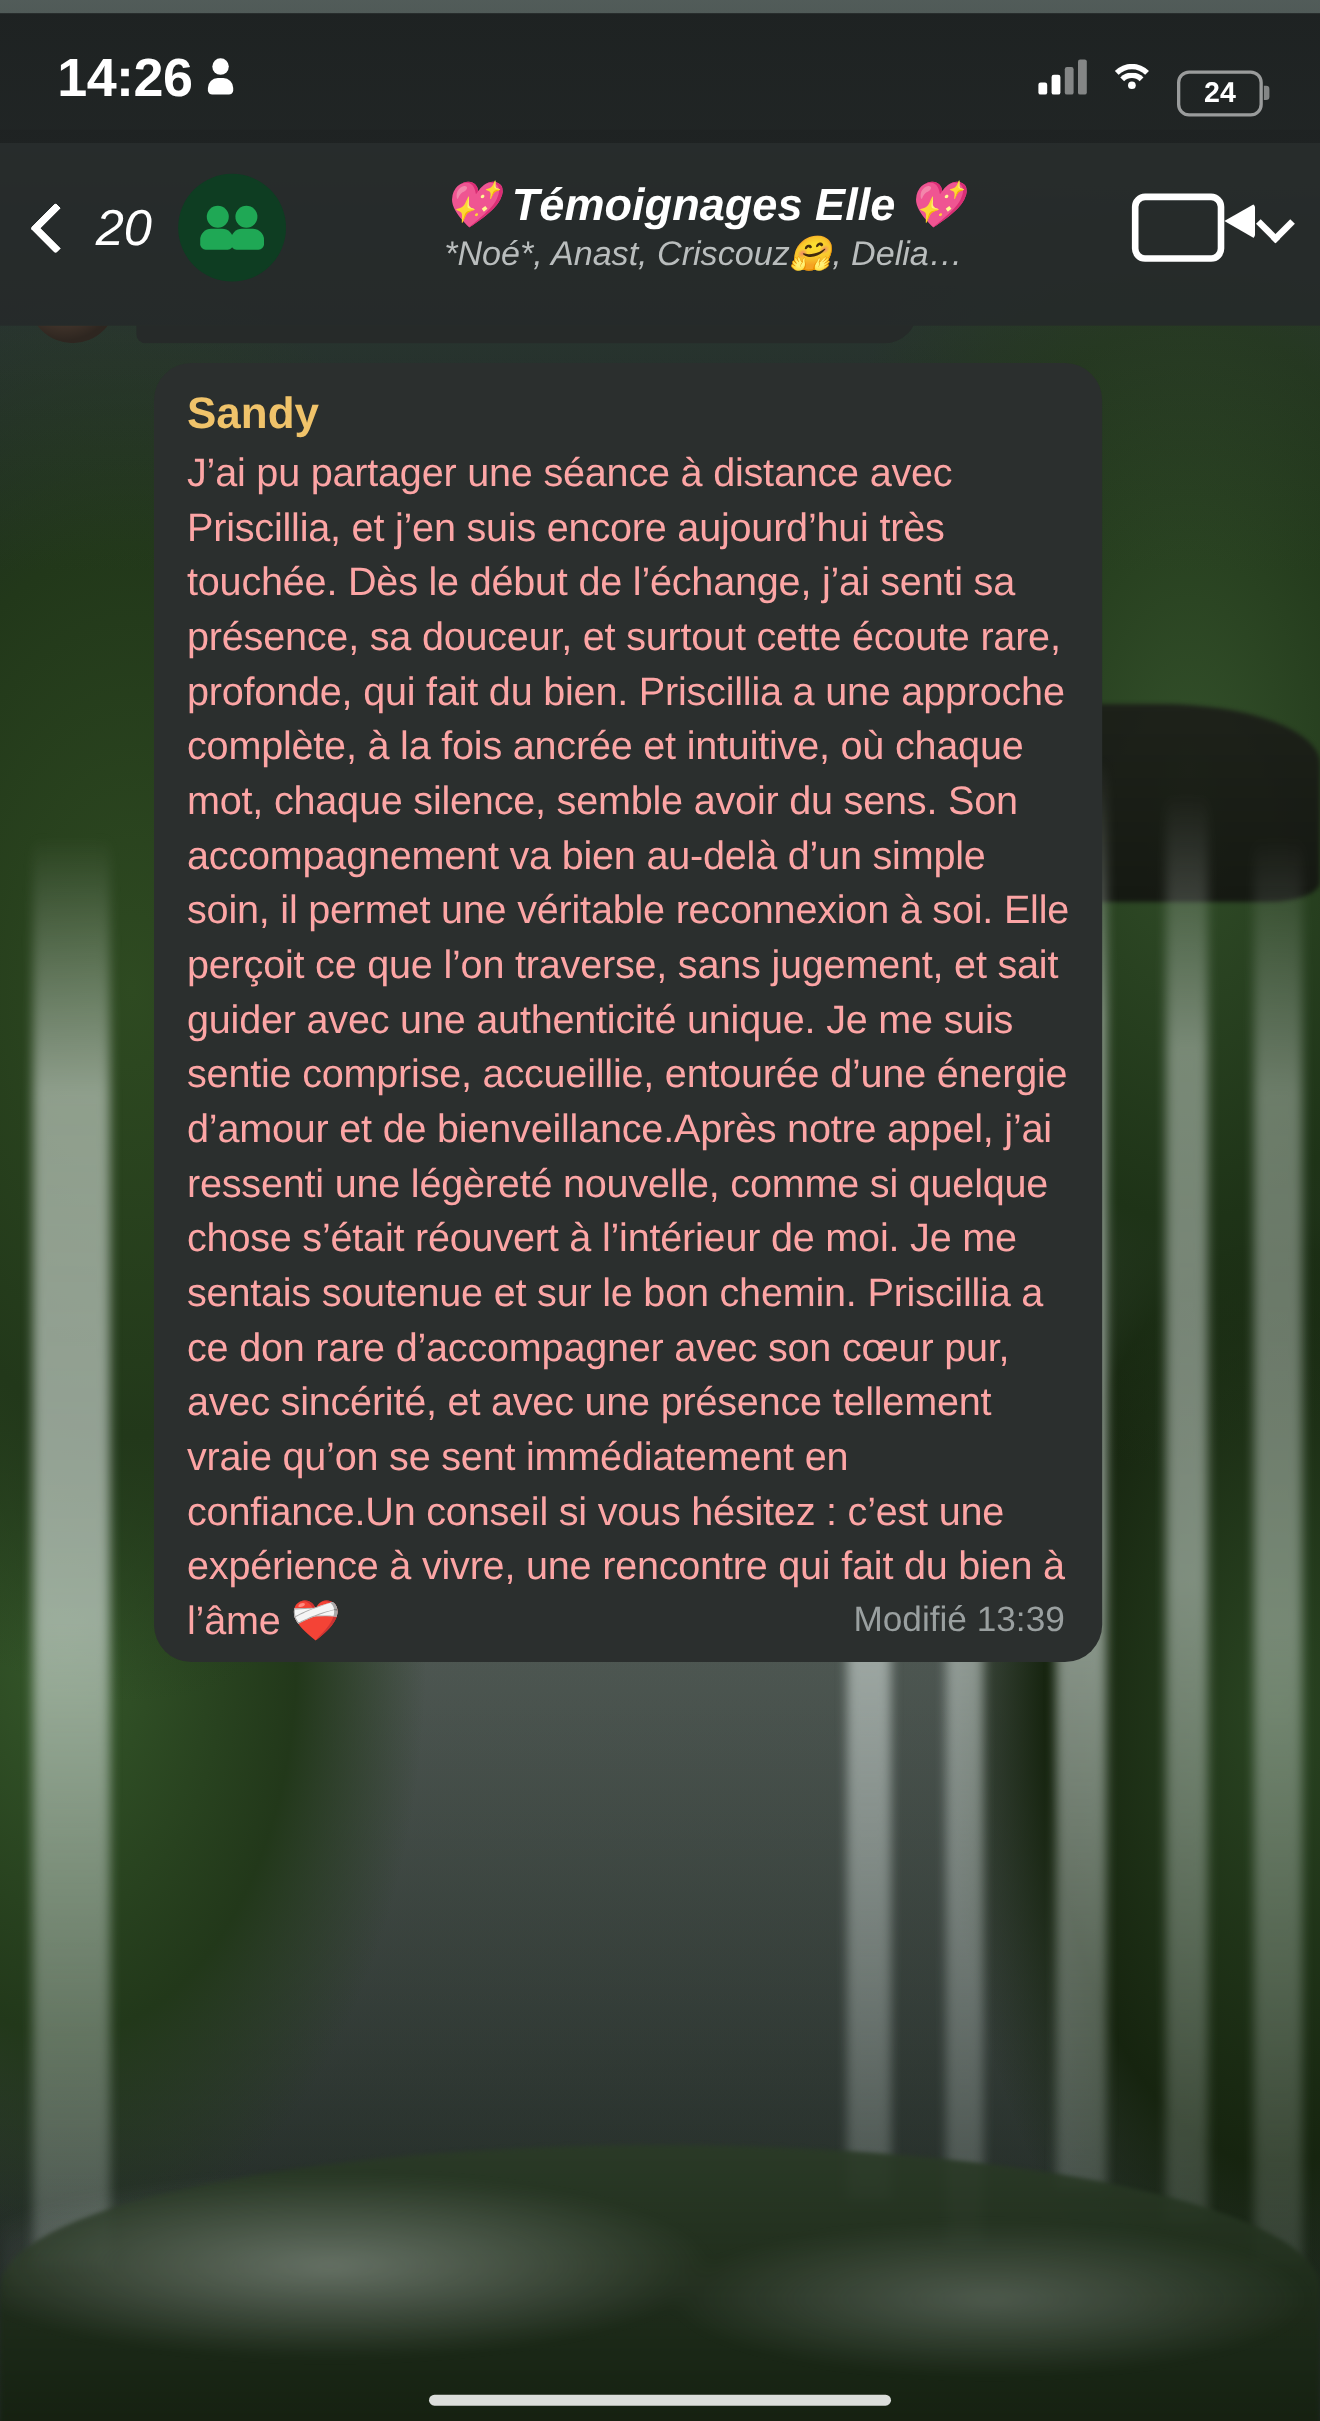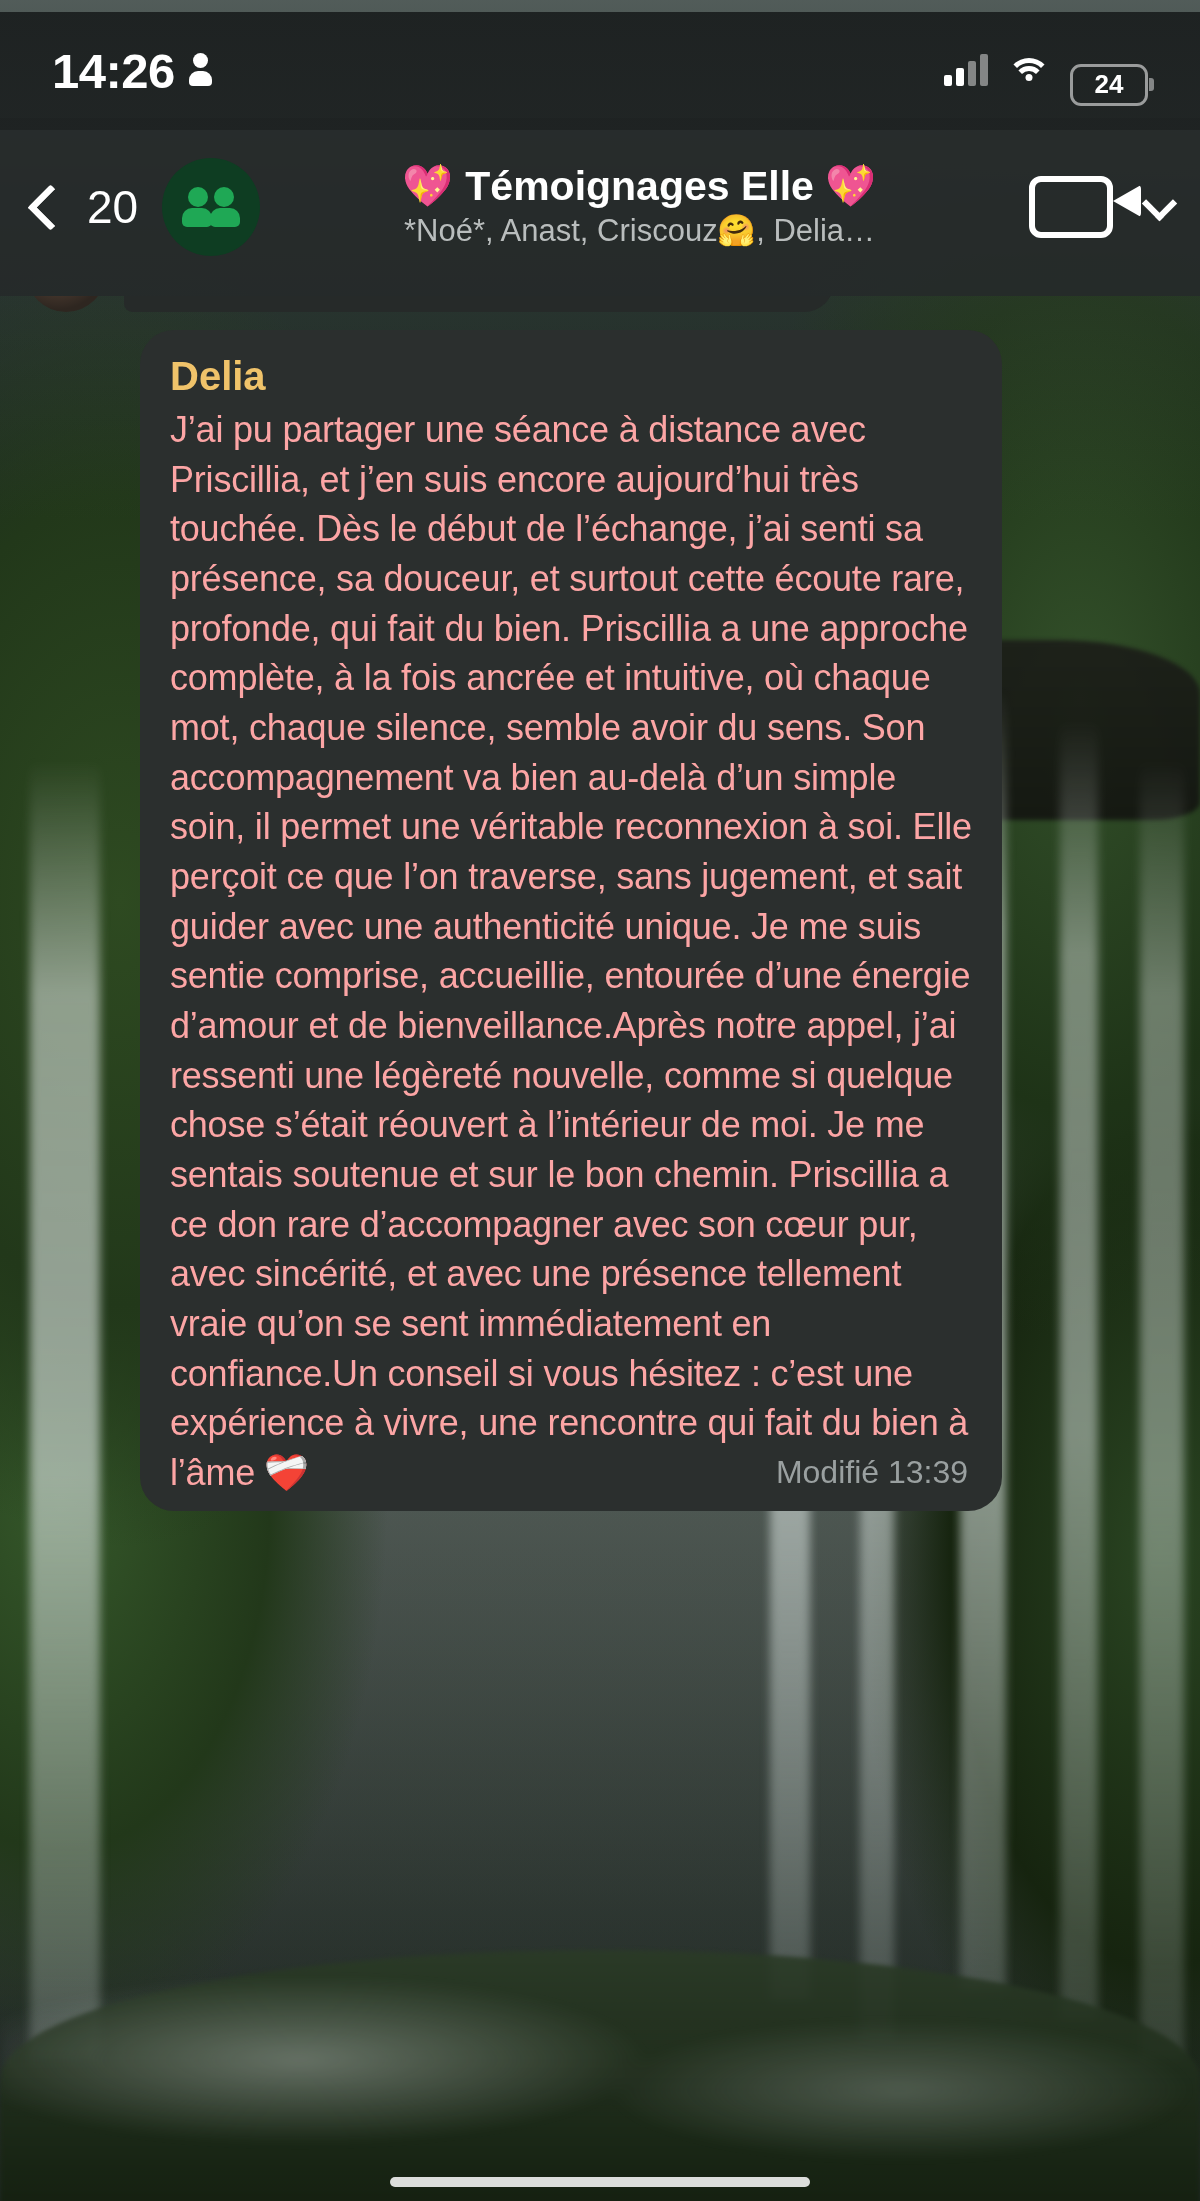--- a/index.html
+++ b/index.html
@@ -139,20 +139,21 @@
   
   .chat-header {
     position: absolute;
     left: 0; top: 118px; width: 1200px; height: 178px;
     background: rgba(38,42,42,0.93);
     display: flex;
     align-items: center;
     padding: 0 28px 0 24px;
     box-sizing: border-box;
     z-index: 19;
+    font-style: italic;
   }
   .back-btn {
     display:flex; align-items:center; gap: 10px; color:#fff; cursor:pointer;
   }
   .chevron-left {
     width: 26px; height: 26px;
     border-left: 7px solid #fff; border-bottom: 7px solid #fff;
     transform: rotate(45deg);
     border-radius: 3px;
     margin-left: 10px;
@@ -352,21 +353,21 @@
   </div>
 
   <div class="messages">
 
     <div class="msg-row partial">
       <div class="avatar"></div>
       <div class="bubble-partial"></div>
     </div>
 
     <div class="bubble">
-      <div class="sender">Delia</div>
+      <div class="sender">Sandy</div>
       <div class="msg-text-wrap">
         <div class="msg-text">J’ai pu partager une séance à distance avec Priscillia, et j’en suis encore aujourd’hui très touchée. Dès le début de l’échange, j’ai senti sa présence, sa douceur, et surtout cette écoute rare, profonde, qui fait du bien. Priscillia a une approche complète, à la fois ancrée et intuitive, où chaque mot, chaque silence, semble avoir du sens. Son accompagnement va bien au-delà d’un simple soin, il permet une véritable reconnexion à soi. Elle perçoit ce que l’on traverse, sans jugement, et sait guider avec une authenticité unique. Je me suis sentie comprise, accueillie, entourée d’une énergie d’amour et de bienveillance.Après notre appel, j’ai ressenti une légèreté nouvelle, comme si quelque chose s’était réouvert à l’intérieur de moi. Je me sentais soutenue et sur le bon chemin. Priscillia a ce don rare d’accompagner avec son cœur pur, avec sincérité, et avec une présence tellement vraie qu’on se sent immédiatement en confiance.Un conseil si vous hésitez : c’est une expérience à vivre, une rencontre qui fait du bien à l’âme ❤️‍🩹</div>
         <div class="msg-meta">Modifié 13:39</div>
       </div>
     </div>
 
   </div>
 
   <div class="home-indicator"></div>
 </div>

